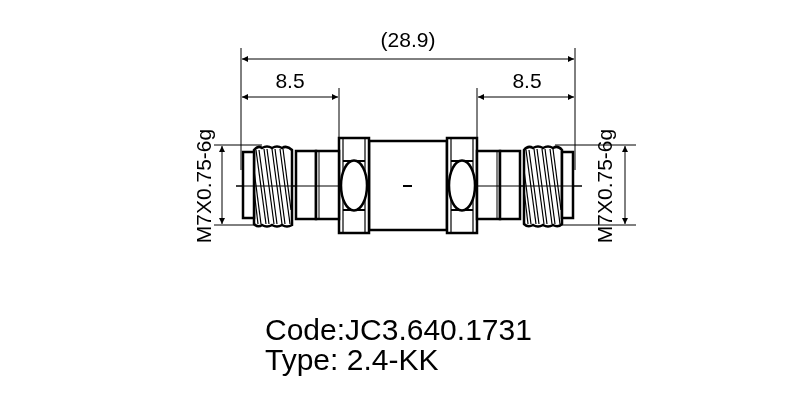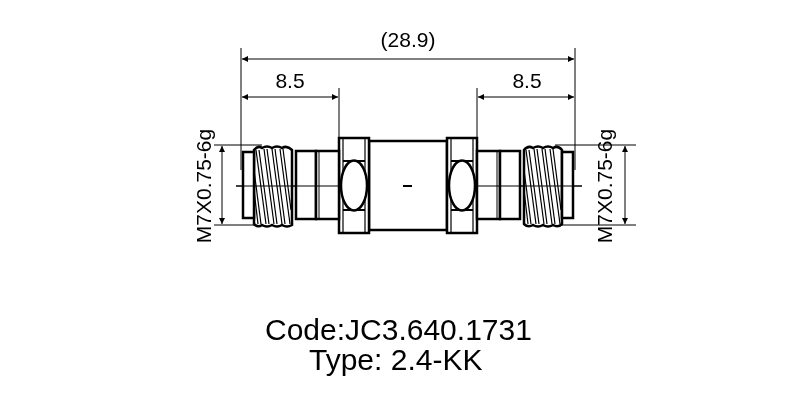--- a/index.html
+++ b/index.html
@@ -129,13 +129,13 @@
   </g>
 
   <g stroke="#000" stroke-width="1">
     <line x1="236" y1="186" x2="340" y2="186"></line>
     <line x1="476" y1="186" x2="582" y2="186"></line>
     <line x1="403" y1="186" x2="412" y2="186" stroke-width="2"></line>
   </g>
 </svg>
 
 <div class="info" style="top:317px;">Code:JC3.640.1731</div>
-<div class="info" style="top:347px;margin-left:44px;">Type: 2.4-KK</div>
+<div class="info" style="top:347px;">Type: 2.4-KK</div>
 
 </body></html>

